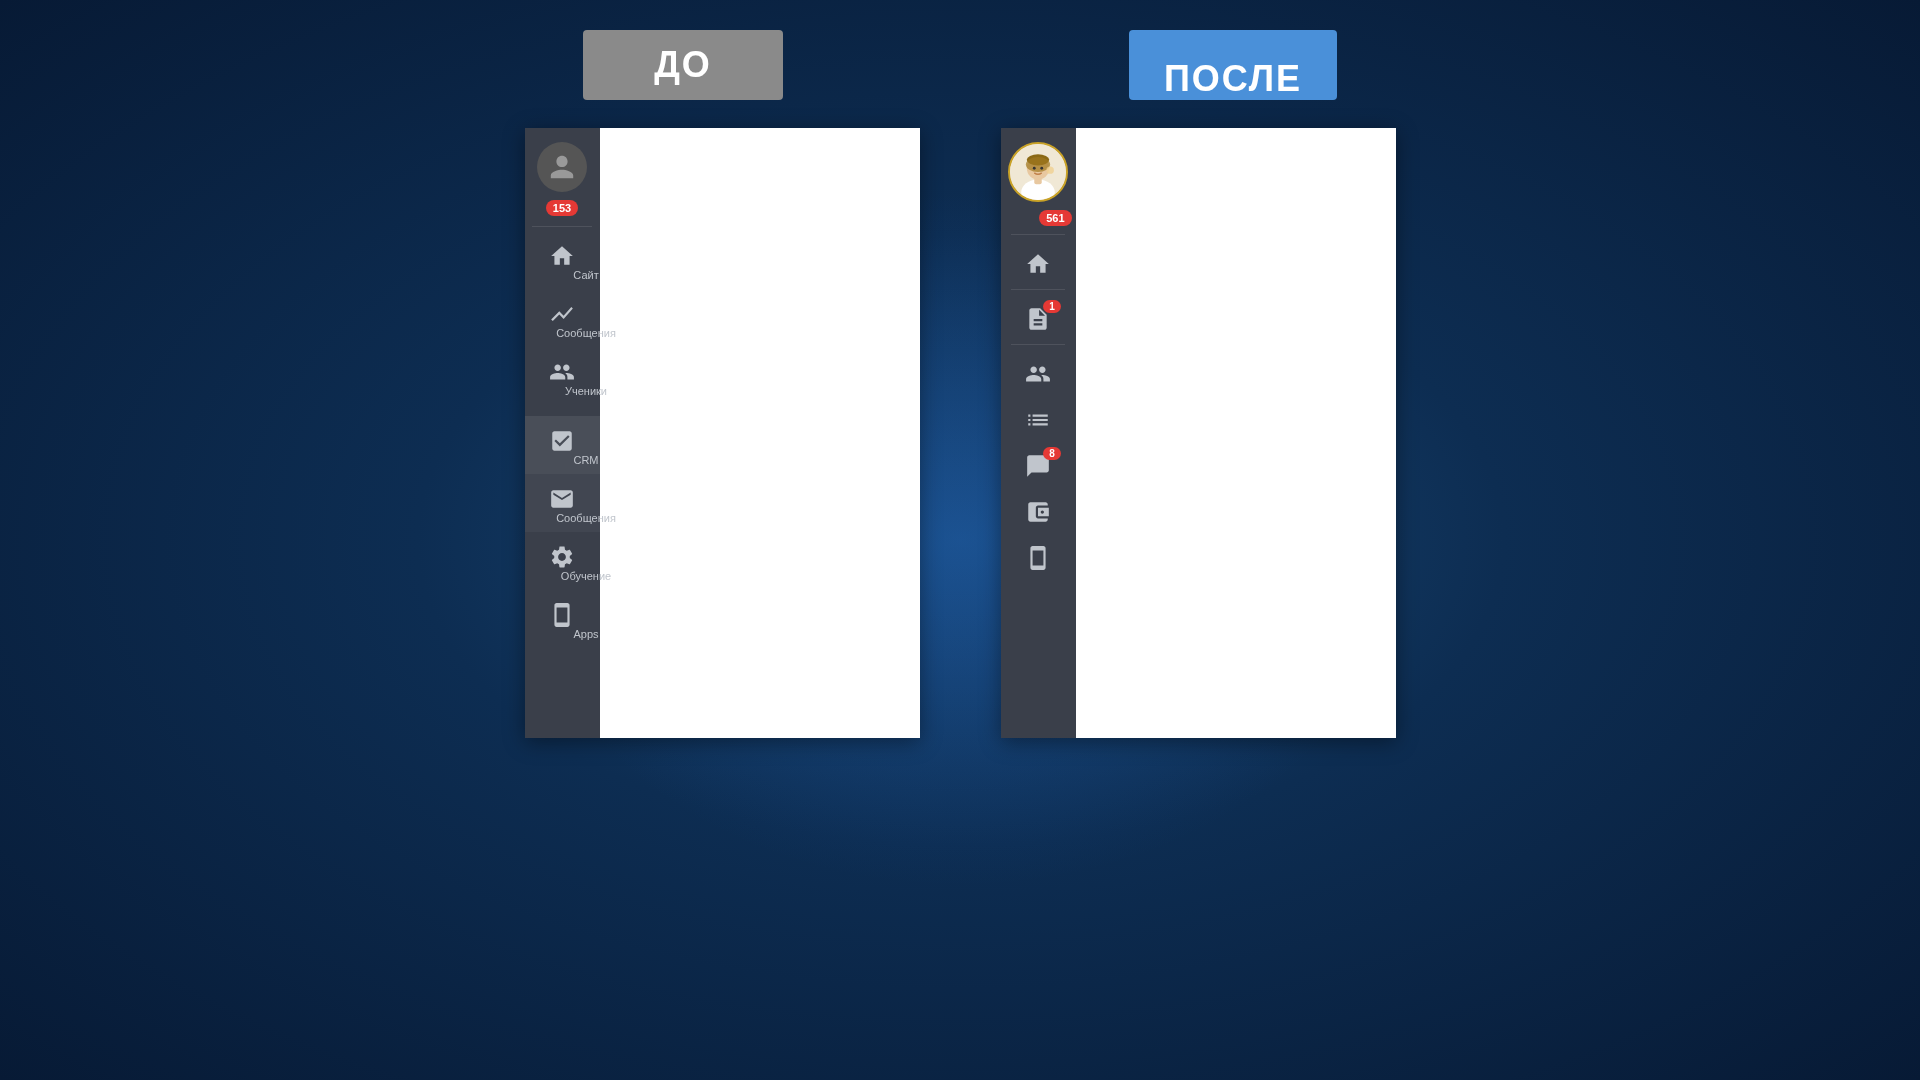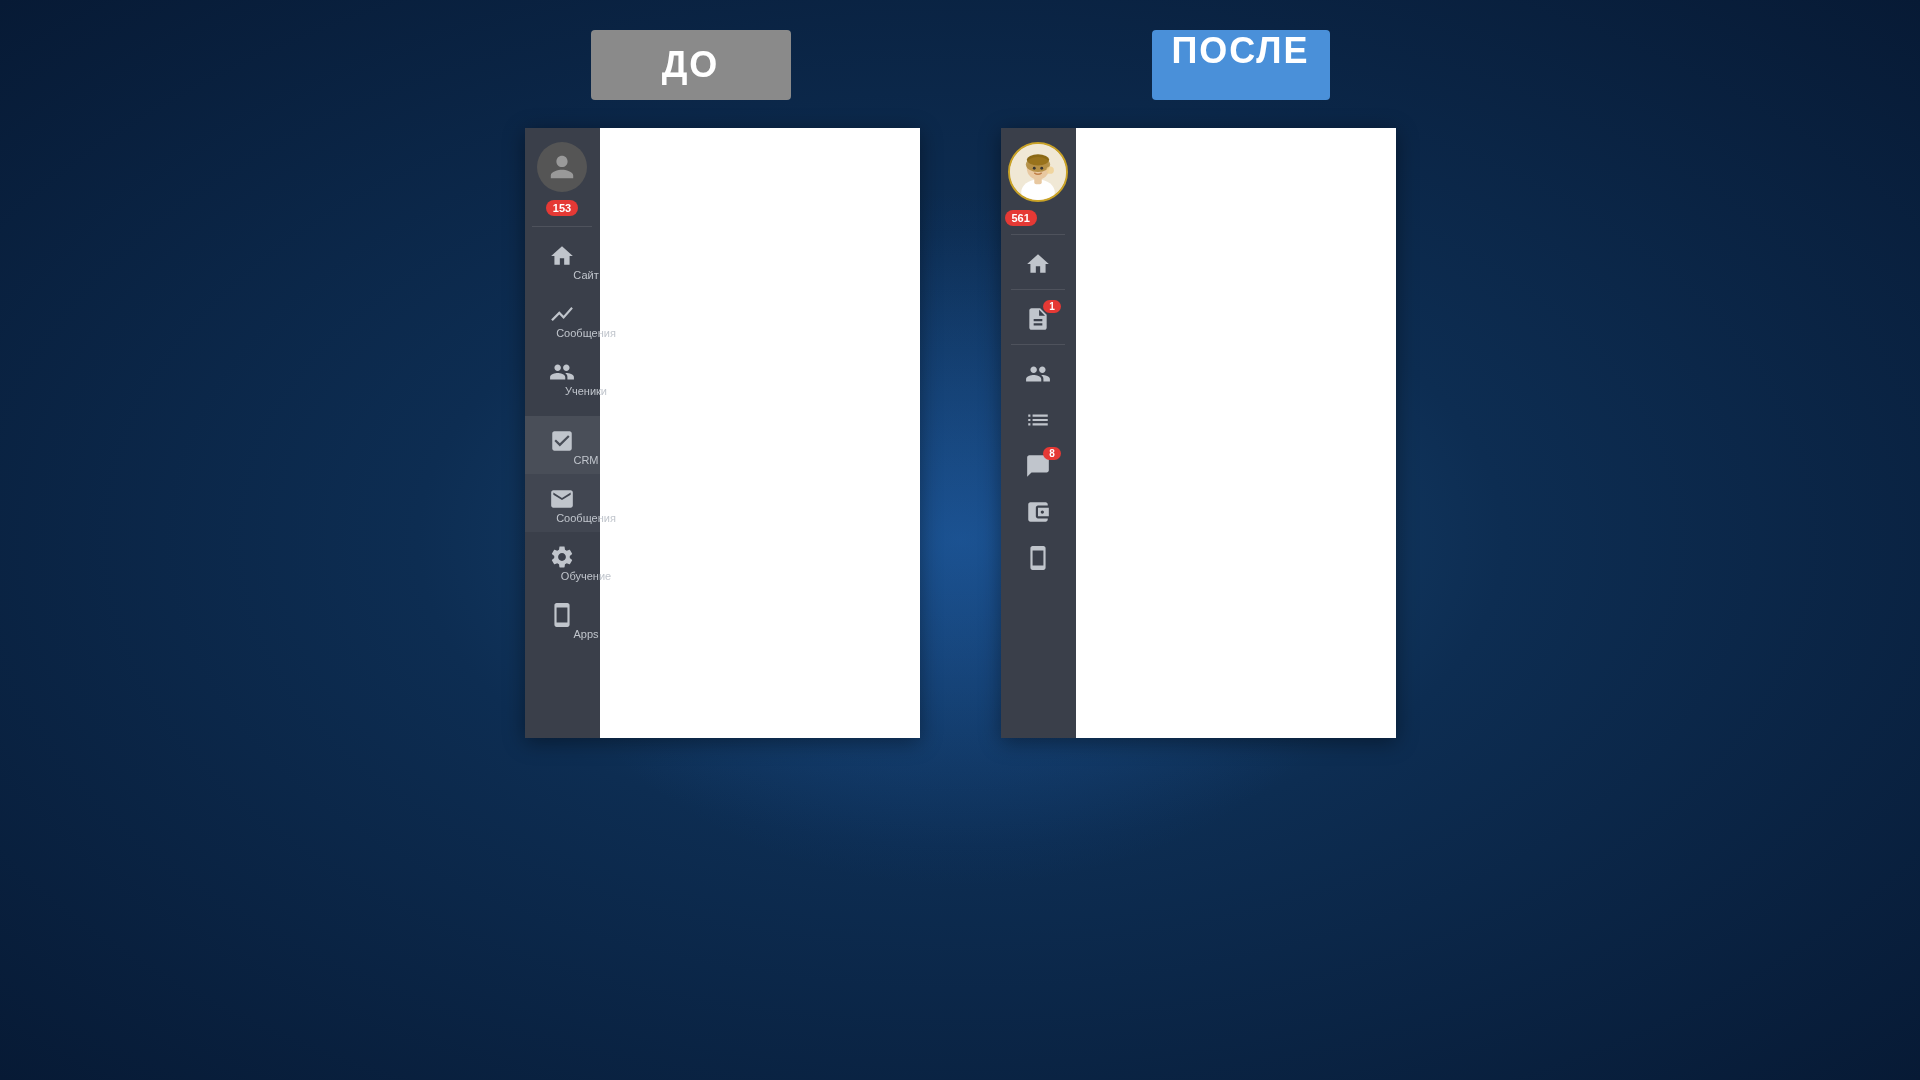--- a/index.html
+++ b/index.html
@@ -62,24 +62,24 @@
       justify-content: center;
       border-radius: 4px;
       letter-spacing: 2px;
     }
 
     .label-after {
       background: #4a90d9;
       color: white;
       font-size: 36px;
       font-weight: bold;
-      width: 178px;
+      width: 208px;
       height: 70px;
       display: flex;
-      align-items: flex-start;
+      align-items: flex-end;
       justify-content: center;
       border-radius: 4px;
       letter-spacing: 2px;
     }
 
     
     .panels-row {
       display: flex;
       gap: 81px;
       align-items: flex-start;
@@ -100,21 +100,21 @@
       flex-direction: column;
       align-items: center;
       padding: 0;
     }
 
     .sidebar-after {
       width: 75px;
       background: #3a3f4a;
       display: flex;
       flex-direction: column;
-      align-items: flex-start;
+      align-items: flex-end;
       padding: 4px;
     }
 
     .content-area {
       width: 320px;
       background: white;
     }
 
     
     .sidebar-item {

